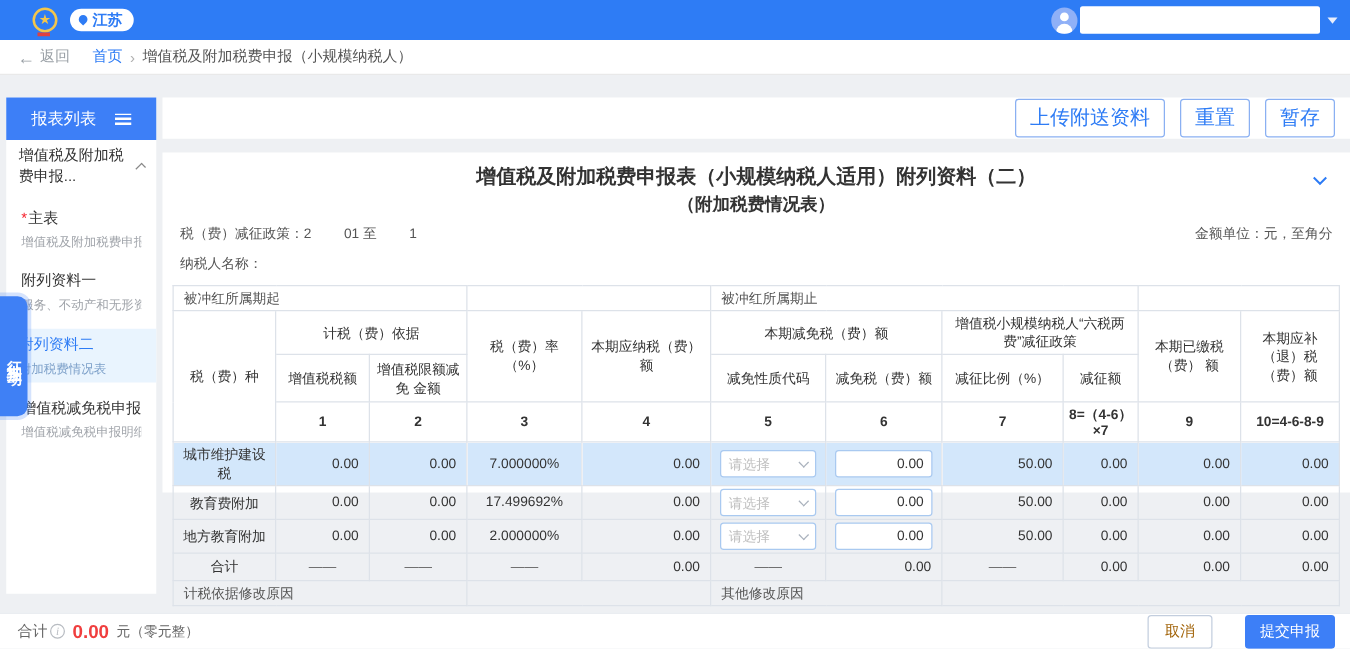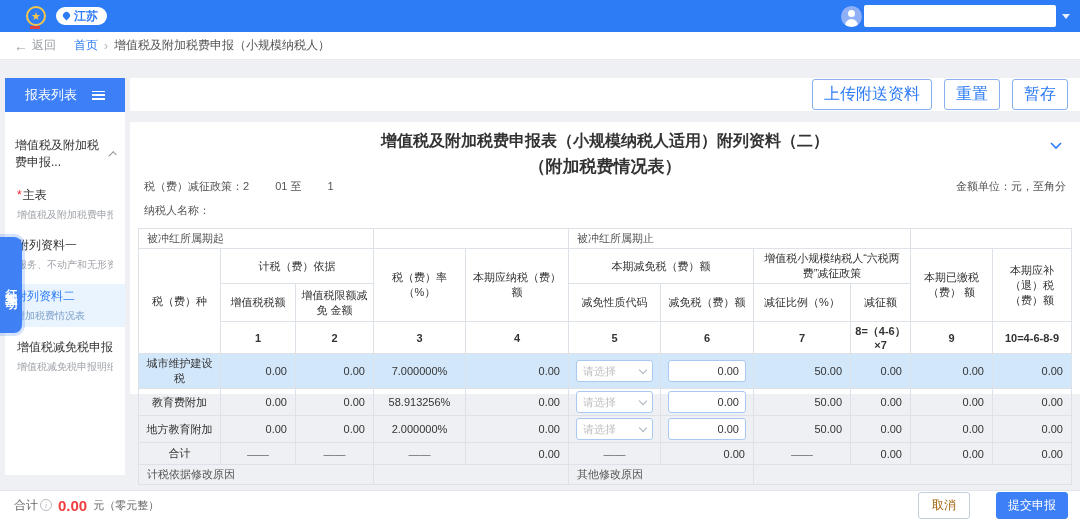--- a/index.html
+++ b/index.html
@@ -37,21 +37,21 @@
   .back-link { color:#9aa0a6; margin-right:18px; }
   .crumb-home { color:#2e7cf5; }
   .crumb-sep { color:#b0b0b0; margin:0 6px; }
   .crumb-cur { color:#555; }
   
   .sidebar { position:absolute; left:5px; top:78px; width:120px; height:397px; background:#fff; }
   .side-head { height:34px; background:#3d7ff7; color:#fff; display:flex; align-items:center;
     justify-content:space-between; padding:0 20px; font-size:13px; }
   .ham { width:13px; height:9px; display:flex; flex-direction:column; justify-content:space-between; }
   .ham i { display:block; height:1.5px; background:#fff; }
-  .side-body { padding:25px 10px 0 10px; }
+  .side-body { padding:4px 10px 0 10px; }
   .side-group { font-size:12px; color:#333; display:flex; justify-content:space-between; align-items:center; margin-bottom:13px; }
   .chev-up { width:7px; height:7px; border-left:1.5px solid #888; border-top:1.5px solid #888;
     transform:rotate(45deg); margin-top:3px; }
   .side-item { margin-bottom:9px; padding:3px 2px; cursor:default; }
   .side-item .lbl { font-size:12px; color:#333; white-space:nowrap; overflow:hidden; }
   .side-item .lbl .req { color:#f5222d; margin-right:1px; }
   .side-item .sub { font-size:10px; color:#a0a4aa; margin-top:4px; white-space:nowrap; overflow:hidden; }
   .side-item.sel { background:#e9f4fe; margin-left:-10px; margin-right:-10px; padding:4px 10px 4px 8px;
     border-left:2px solid #2e7cf5; }
   .side-item.sel .lbl { color:#2e7cf5; }
@@ -66,21 +66,21 @@
   .toolbar { position:absolute; left:130px; top:78px; width:950px; height:33px; background:#fff;
     display:flex; align-items:center; justify-content:flex-end; gap:12px; padding-right:12px; }
   .tbtn { border:1px solid #8ab0f2; color:#2e7cf5; background:#fff; font-size:16px;
     padding:4px 11px; border-radius:3px; font-family:inherit; cursor:pointer; }
   
   .card { position:absolute; left:130px; top:122px; width:950px; height:272px; background:#fff; }
   .form-title { position:absolute; top:9px; left:0; width:100%; text-align:center;
     font-size:16px; font-weight:bold; color:#333; }
   .title-caret { position:absolute; right:18px; top:14px; cursor:pointer; }
   .form-subtitle { position:absolute; top:33px; left:0; width:100%; text-align:center;
-    font-size:17px; font-weight:bold; color:#333; }
+    font-size:14px; font-weight:bold; color:#333; }
   .meta1 { position:absolute; top:57px; left:14px; right:14px; display:flex;
     justify-content:space-between; font-size:11px; color:#555; }
   .pfrag { margin-right:26px; }
   .meta2 { position:absolute; top:81px; left:14px; font-size:11px; color:#555; }
   
   .tblwrap { position:absolute; top:106px; left:8px; }
   table { border-collapse:collapse; table-layout:fixed; width:933px; font-size:11px; color:#333; }
   td, th { border:1px solid #dde2e9; padding:2px 4px; font-weight:normal; vertical-align:middle; text-align:center; overflow:hidden; }
   tr.rowA td { height:20px; text-align:left; padding-left:8px; color:#555; }
   tr.rowB th { height:34px; }
@@ -280,21 +280,21 @@
             </td>
             <td class="money">50.00</td>
             <td class="money">0.00</td>
             <td class="money">0.00</td>
             <td class="money">0.00</td>
           </tr>
           <tr class="entry">
             <td>教育费附加</td>
             <td class="money">0.00</td>
             <td class="money">0.00</td>
-            <td>58.913256%</td>
+            <td>17.499692%</td>
             <td class="money">0.00</td>
             <td>
               <div class="cellselect">
                 <span class="ph">请选择</span>
                 <span class="chev-dn"></span>
               </div>
             </td>
             <td>
               <div class="cellinput">0.00</div>
             </td>

